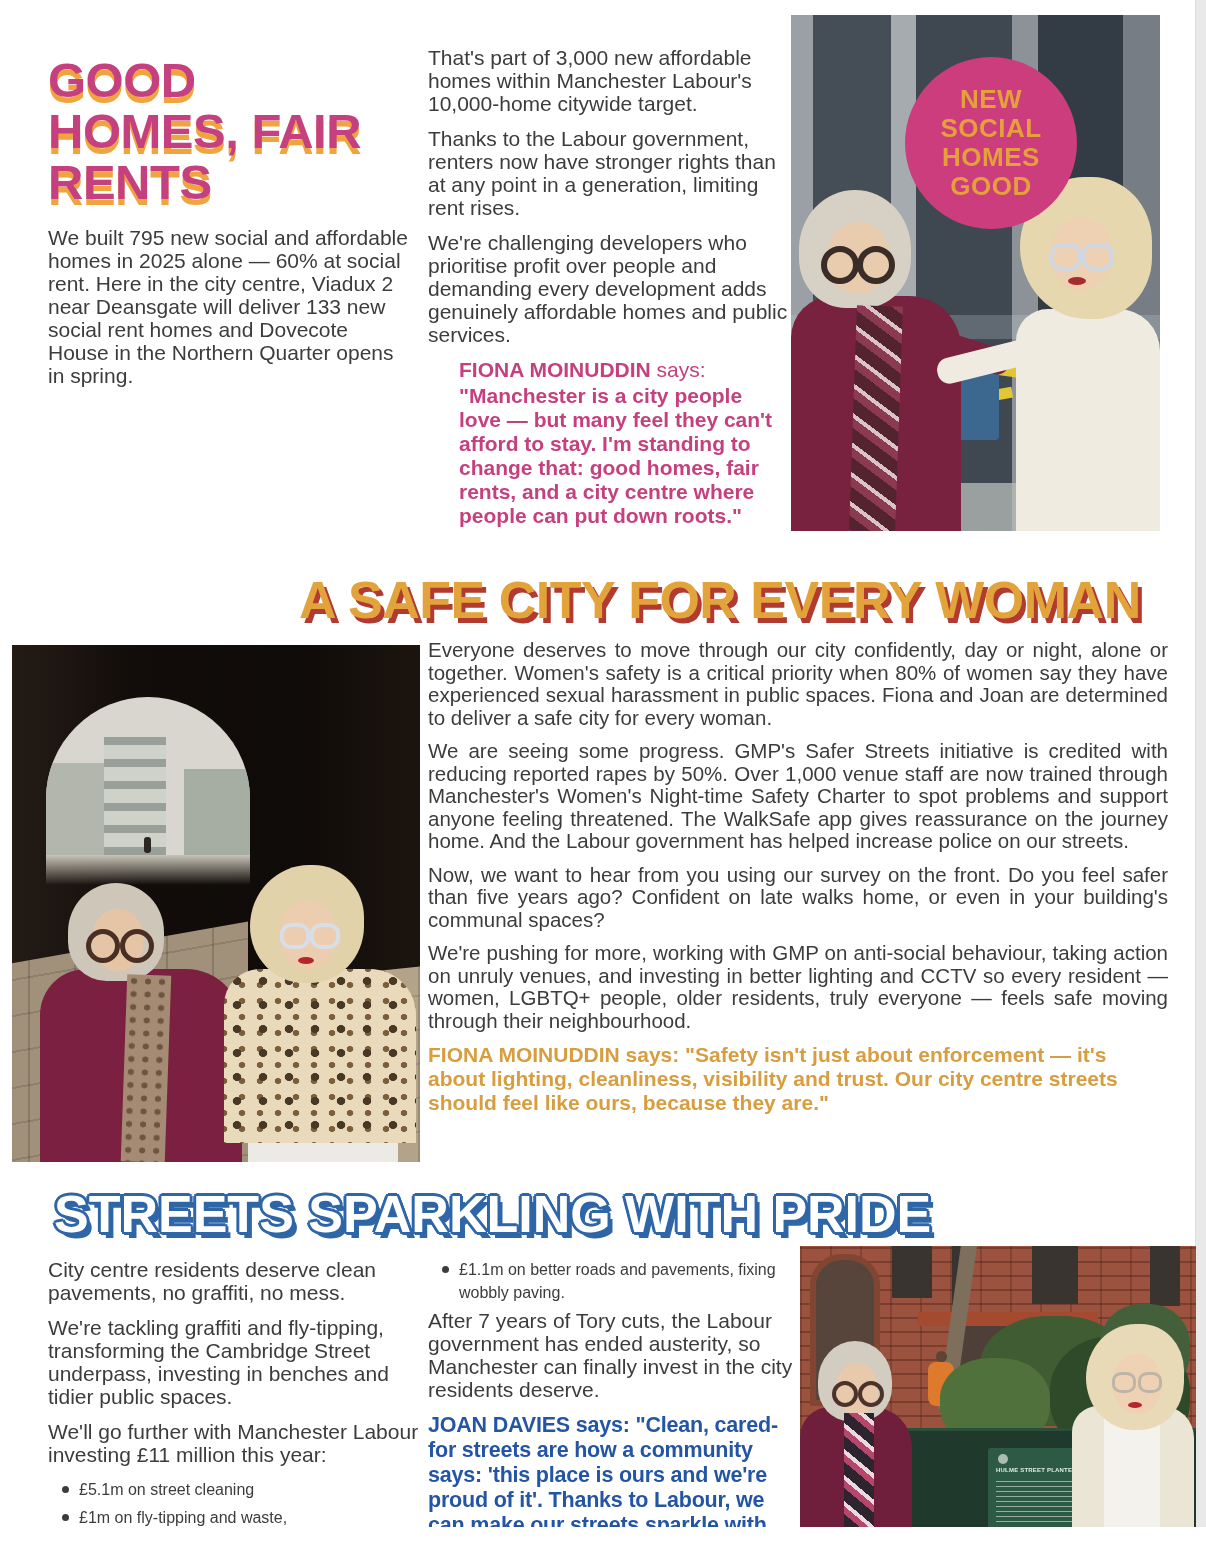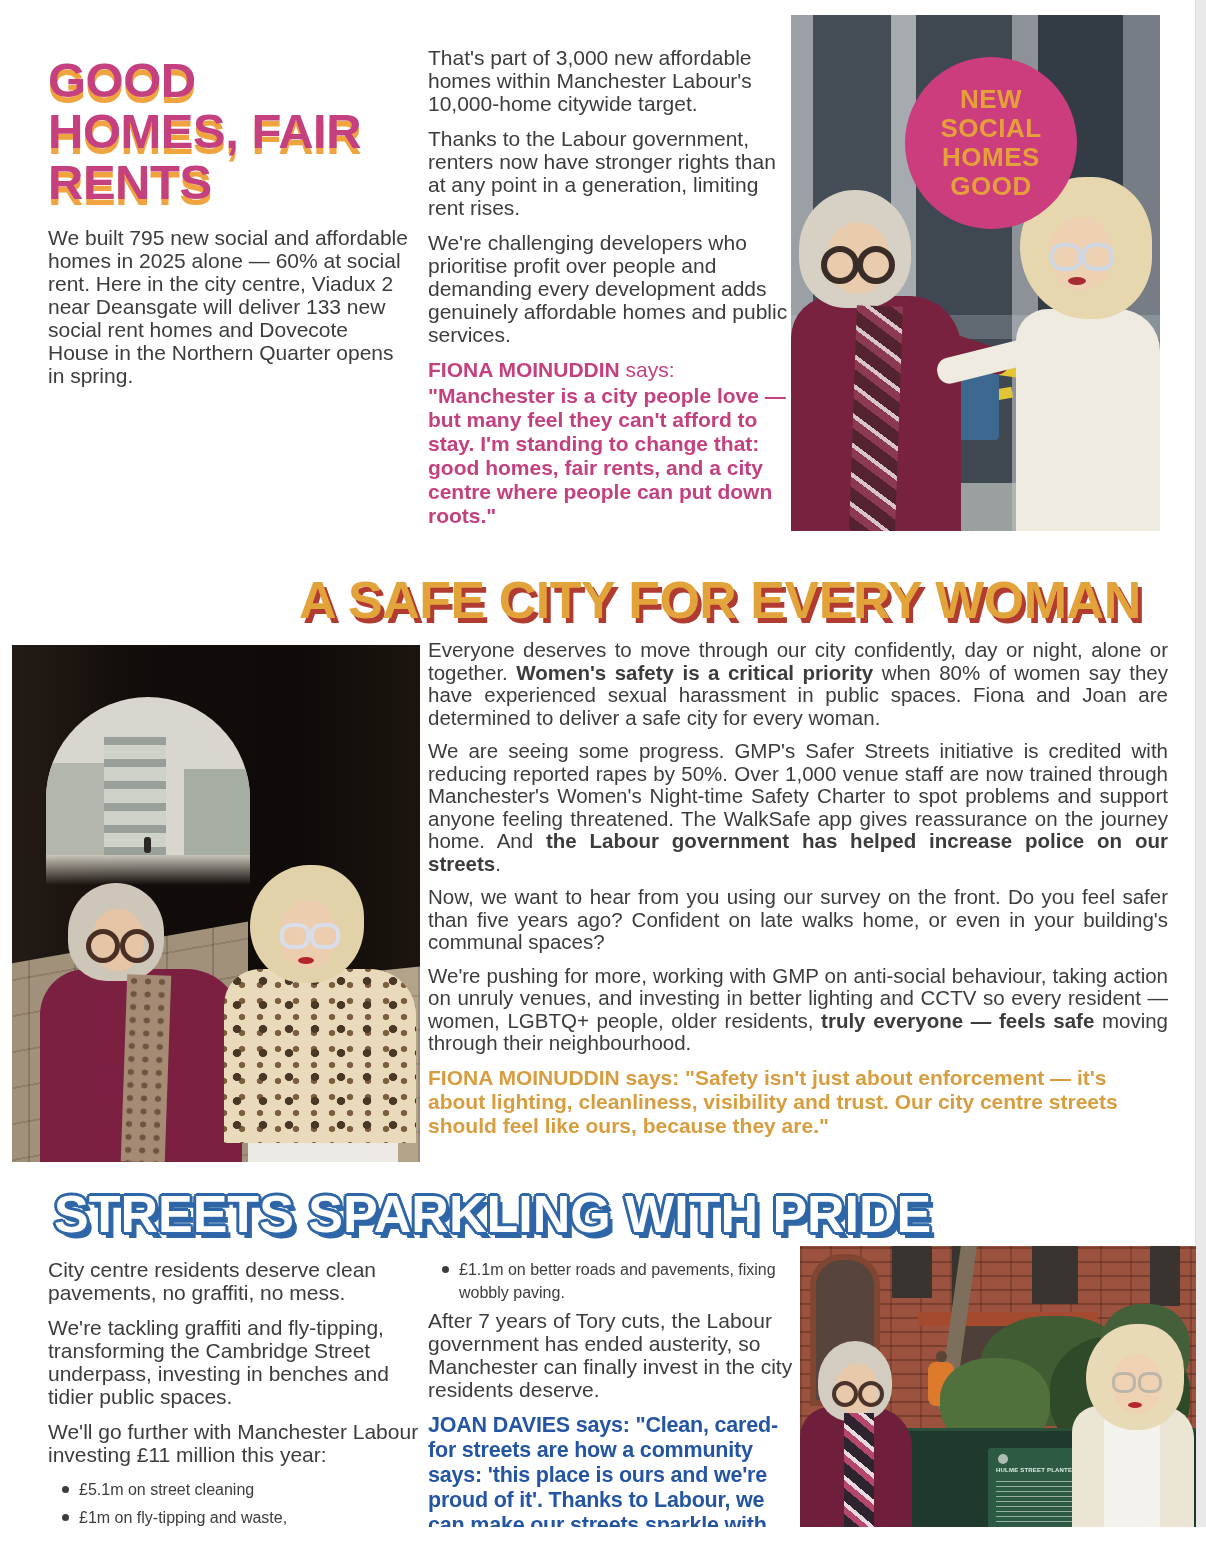--- a/index.html
+++ b/index.html
@@ -10,37 +10,37 @@
   
   .col{position:absolute;}
   .s1c1{left:48px;top:55px;width:366px;}
   .s1c2{left:428px;top:46px;width:360px;}
   .s2t{left:428px;top:639px;width:740px;}
   .s3c1{left:48px;top:1258px;width:372px;}
   .s3c2{left:428px;top:1258px;width:366px;}
 
   p.body{margin:0 0 12px 0;font-size:21px;line-height:23px;color:#3c3c3c;}
   .s2t p.body{font-size:20.5px;line-height:22.5px;text-align:justify;margin:0 0 11px 0;}
-  b{font-weight:bold;}
+  b{font-weight:normal;}
 
   h1.homes{margin:0 0 18px 0;font-size:49px;line-height:51px;font-weight:800;letter-spacing:-0.5px;
            color:#c5407f;text-shadow:0 6px 0 #efa440;}
   h1.homes .hline{display:block;}
 
   h2{margin:0;white-space:nowrap;font-weight:800;}
   h2.safety{position:absolute;left:299px;top:570px;font-size:52px;letter-spacing:-0.5px;
             color:#e2a33b;text-shadow:4px 5px 0 #b13a31;}
   h2.streets{position:absolute;left:54px;top:1184px;font-size:52px;letter-spacing:0;color:#ffffff;
              text-shadow:-2px -2px 0 #2e66a7,2px -2px 0 #2e66a7,-2px 2px 0 #2e66a7,2px 2px 0 #2e66a7,
                          -3px 0 0 #2e66a7,3px 0 0 #2e66a7,0 3px 0 #2e66a7,0 -3px 0 #2e66a7,
                          5px 6px 0 #2e66a7;}
 
   .quote{font-weight:bold;}
   .quote .qsays{font-weight:normal;}
-  .pinkq{color:#c5407f;font-size:21px;line-height:24px;}
+  .pinkq{color:#c5407f;font-size:21px;line-height:24px;margin-left:31px;}
   .pinkq .qbody{display:block;margin-top:2px;}
   .orangeq{color:#d89d3e;font-size:21px;line-height:24px;margin-top:3px;}
   .blueq{color:#2355a4;font-size:21.5px;line-height:25px;margin-top:12px;letter-spacing:-0.2px;}
 
   .brow{display:flex;margin:0 0 5px 0;}
   .brow .dot{flex:none;width:7px;height:7px;border-radius:50%;background:#3c3c3c;margin:8px 10px 0 14px;}
   .brow .btxt{font-size:16px;line-height:23px;}
 
   
   figure.photo{position:absolute;margin:0;overflow:hidden;}

